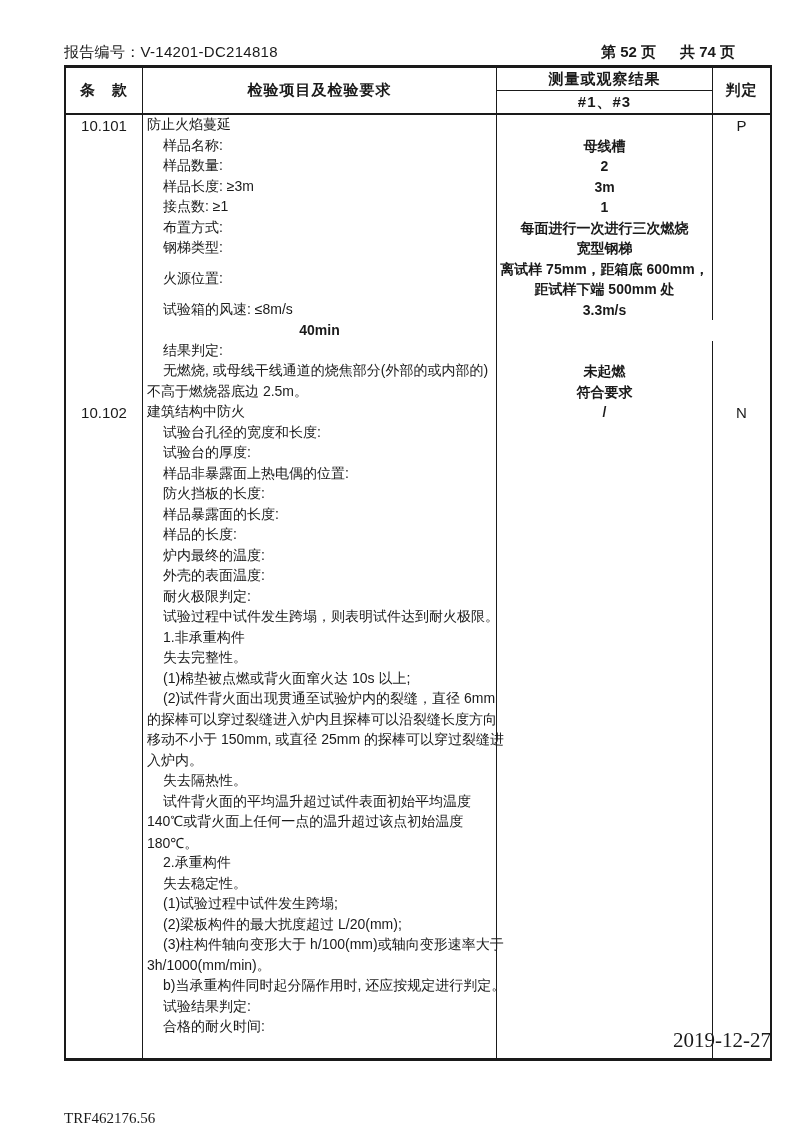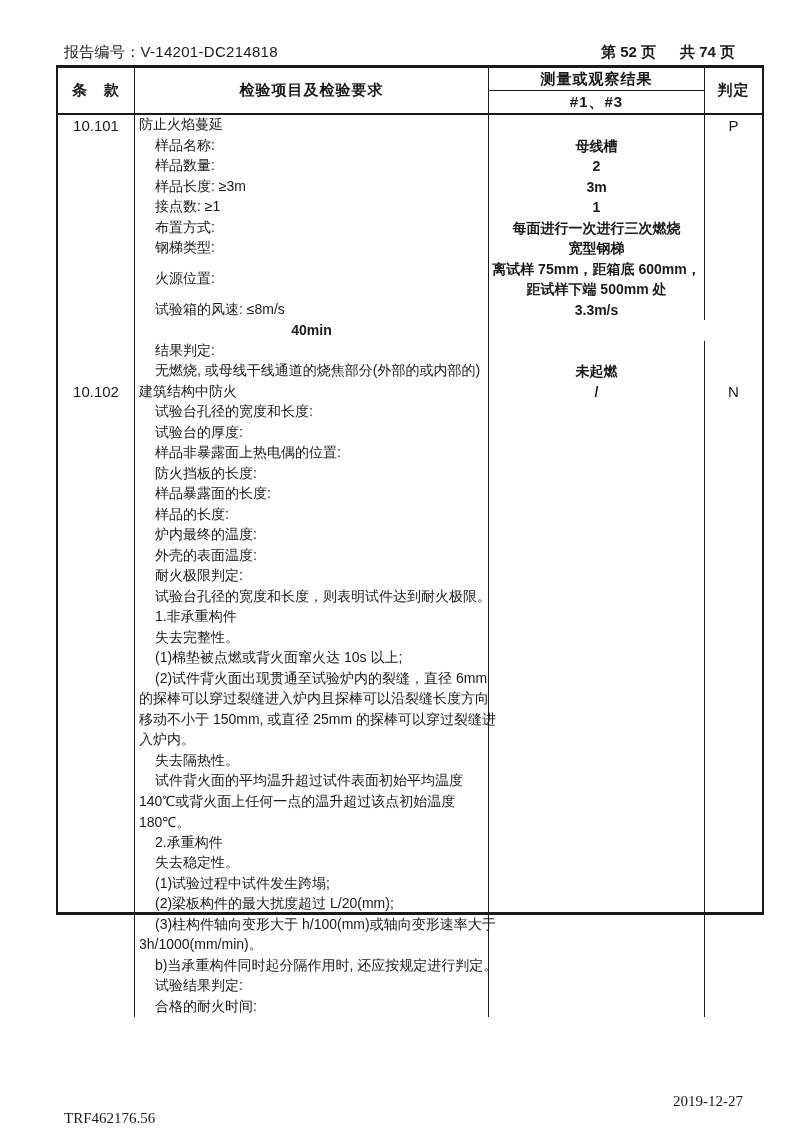--- a/index.html
+++ b/index.html
@@ -6,21 +6,21 @@
   body{
     width:800px;height:1131px;position:relative;background:#ffffff;
     color:#1a1a1a;font-family:"Liberation Sans",sans-serif;
     overflow:hidden;
   }
   
   .hdr-left{position:absolute;left:64px;top:43px;font-size:15px;font-weight:400;letter-spacing:.3px;}
   .hdr-right{position:absolute;left:601px;top:43px;font-size:15px;font-weight:700;display:flex;gap:24px;}
   
   .rtable{
-    position:absolute;left:56px;top:65px;width:708px;height:850px;
+    position:absolute;left:64px;top:65px;width:708px;height:996px;
     box-sizing:border-box;background:#fff;
     border:3px solid #1a1a1a;border-left-width:2px;border-right-width:2px;
     display:flex;flex-direction:column;
   }
   .thead{
     display:grid;grid-template-columns:77px 354px 216px 1fr;
     height:45px;flex:none;border-bottom:2px solid #1a1a1a;
   }
   .th{
     display:flex;align-items:center;justify-content:center;
@@ -39,21 +39,21 @@
   .line>div:last-child{border-right:none;}
   .c-clause{justify-content:center;font-size:15px;}
   .c-item{font-family:Liberation Sans, sans-serif;font-size:14px;white-space:nowrap;overflow:visible;}
   .c-item.ind0{padding-left:4px;}
   .c-item.ind1{padding-left:20px;}
   .c-result{justify-content:center;flex-direction:column;text-align:center;font-size:14px;}
   .c-result>div{line-height:20.5px;white-space:nowrap;font-weight:bold;}
   .c-verdict{justify-content:center;font-size:15px;}
   
   .ftr-left{position:absolute;left:64px;top:1090px;font-family:"Liberation Serif",serif;font-size:15px;margin-top:20px;}
-  .ftr-right{position:absolute;left:673px;top:1093px;font-family:"Liberation Serif",serif;font-size:15px;}
+  .ftr-right{position:absolute;left:673px;top:1028px;font-family:"Liberation Serif",serif;font-size:21px;}
 </style>
 </head>
 <body>
 
 <div class="hdr-left">报告编号：V-14201-DC214818</div>
 <div class="hdr-right">
   <span>第 52 页</span>
   <span>共 74 页</span>
 </div>
 
@@ -180,20 +180,30 @@
         <div class="c-clause"></div>
         <div class="c-item ind1">
           <div class="">无燃烧, 或母线干线通道的烧焦部分(外部的或内部的)</div>
         </div>
         <div class="c-result">
           <div class="">未起燃</div>
         </div>
         <div class="c-verdict"></div>
       </div>
       <div class="line">
+        <div class="c-clause"></div>
+        <div class="c-item ind0">
+          <div class="">不高于燃烧器底边 2.5m。</div>
+        </div>
+        <div class="c-result">
+          <div class="">符合要求</div>
+        </div>
+        <div class="c-verdict"></div>
+      </div>
+      <div class="line">
         <div class="c-clause">
           <div class="">10.102</div>
         </div>
         <div class="c-item ind0">
           <div class="">建筑结构中防火</div>
         </div>
         <div class="c-result">
           <div class="">/</div>
         </div>
         <div class="c-verdict">
@@ -268,21 +278,21 @@
         <div class="c-clause"></div>
         <div class="c-item ind1">
           <div class="">耐火极限判定:</div>
         </div>
         <div class="c-result"></div>
         <div class="c-verdict"></div>
       </div>
       <div class="line">
         <div class="c-clause"></div>
         <div class="c-item ind1">
-          <div class="">试验台孔径的宽度和长度，则表明试件达到耐火极限。</div>
+          <div class="">试验过程中试件发生跨塌，则表明试件达到耐火极限。</div>
         </div>
         <div class="c-result"></div>
         <div class="c-verdict"></div>
       </div>
       <div class="line">
         <div class="c-clause"></div>
         <div class="c-item ind1">
           <div class="">1.非承重构件</div>
         </div>
         <div class="c-result"></div>

